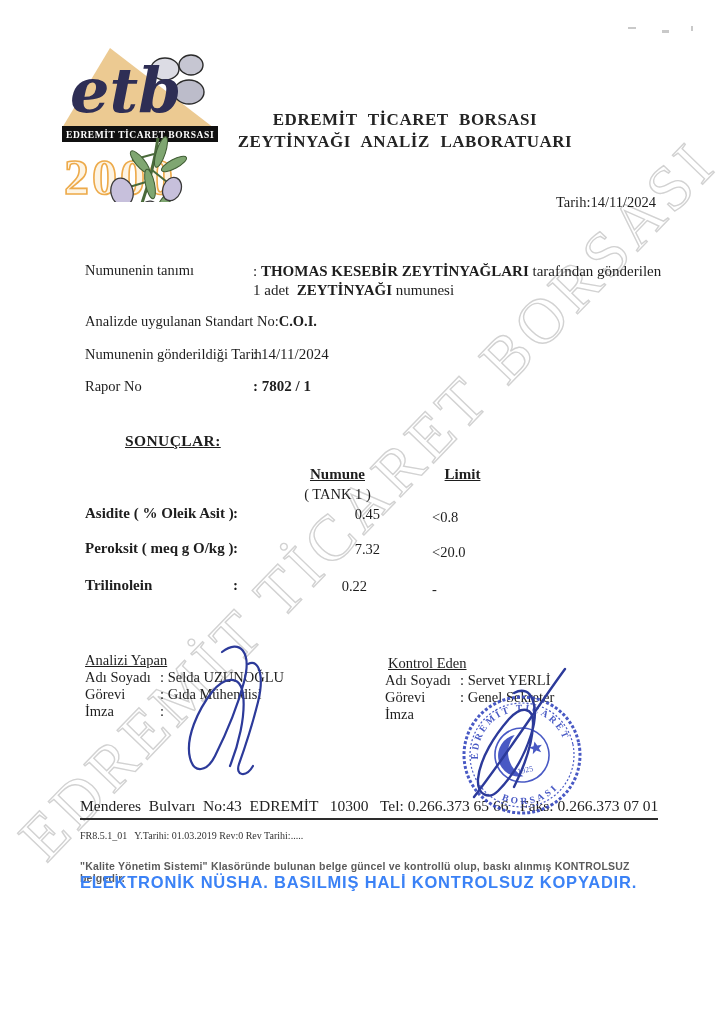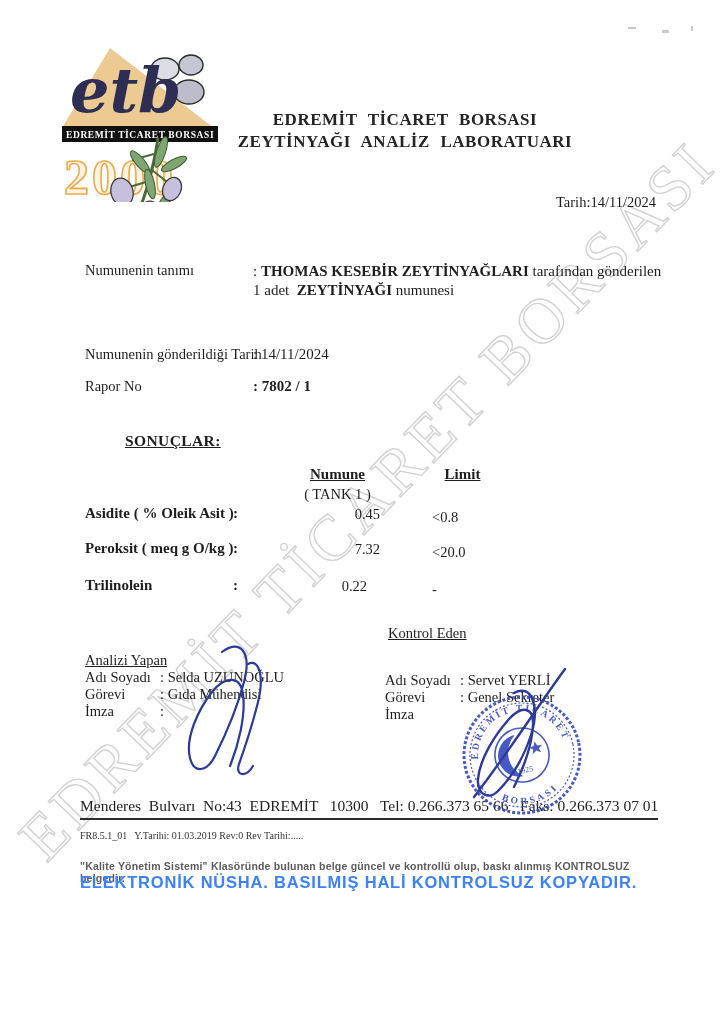--- a/index.html
+++ b/index.html
@@ -75,20 +75,21 @@
   </svg>
 
   <div class="abs z2 hdr" style="left:230px;top:110px;width:350px;">EDREMİT  TİCARET  BORSASI</div>
   <div class="abs z2 hdr" style="left:230px;top:132px;width:350px;">ZEYTİNYAĞI  ANALİZ  LABORATUARI</div>
 
   <div class="abs z2 body-txt" style="left:556px;top:194px;">Tarih:14/11/2024</div>
 
   <div class="abs z2 fld-label" style="left:85px;top:262px;">Numunenin tanımı</div>
   <div class="abs z2 fld-value" style="left:253px;top:262px;width:420px;line-height:19px;"><span>: </span><span class="b">THOMAS KESEBİR ZEYTİNYAĞLARI</span><span> tarafından gönderilen</span><br><span>1 adet  </span><span class="b">ZEYTİNYAĞI</span><span> numunesi</span></div>
 
+  <div class="abs z2 fld-label" style="left:85px;top:313px;"><span>Analizde uygulanan Standart No:</span><span class="b">C.O.I.</span></div>
 
   <div class="abs z2 fld-label" style="left:85px;top:346px;">Numunenin gönderildiği Tarih</div>
   <div class="abs z2 fld-value" style="left:253px;top:346px;">: 14/11/2024</div>
 
   <div class="abs z2 fld-label" style="left:85px;top:378px;">Rapor No</div>
   <div class="abs z2 fld-value b" style="left:253px;top:378px;">: 7802 / 1</div>
 
   <div class="abs z2 section-title" style="left:85px;top:432px;margin-left:40px;">SONUÇLAR:</div>
 
   <div class="abs z2 col-head" style="left:295px;top:466px;width:85px;">Numune</div>
@@ -111,21 +112,21 @@
   <div class="abs z2 res-lim" style="left:432px;top:581px;">-</div>
 
   <div class="abs z2 sig-title" style="left:85px;top:652px;">Analizi Yapan</div>
   <div class="abs z2 sig-label" style="left:85px;top:669px;">Adı Soyadı</div>
   <div class="abs z2 sig-value" style="left:160px;top:669px;">: Selda UZUNOĞLU</div>
   <div class="abs z2 sig-label" style="left:85px;top:686px;">Görevi</div>
   <div class="abs z2 sig-value" style="left:160px;top:686px;">: Gıda Mühendisi</div>
   <div class="abs z2 sig-label" style="left:85px;top:703px;">İmza</div>
   <div class="abs z2 sig-value" style="left:160px;top:703px;">:</div>
 
-  <div class="abs z2 sig-title" style="left:388px;top:625px;">Kontrol Eden</div>
+  <div class="abs z2 sig-title" style="left:388px;top:655px;">Kontrol Eden</div>
   <div class="abs z2 sig-label" style="left:385px;top:672px;">Adı Soyadı</div>
   <div class="abs z2 sig-value" style="left:460px;top:672px;">: Servet YERLİ</div>
   <div class="abs z2 sig-label" style="left:385px;top:689px;">Görevi</div>
   <div class="abs z2 sig-value" style="left:460px;top:689px;">: Genel Sekreter</div>
   <div class="abs z2 sig-label" style="left:385px;top:706px;">İmza</div>
 
   <svg class="abs z3" width="130" height="160" style="left:160px;top:630px;overflow:visible;">
     <g stroke="#2c3a9a" stroke-width="2.2" fill="none" stroke-linecap="round">
       <path d="M 62 22 C 80 8, 92 22, 84 52 C 76 82, 64 108, 55 126 C 47 142, 34 144, 30 128 C 25 108, 38 80, 52 62 C 64 47, 80 44, 83 64 C 86 86, 78 116, 70 136"></path>
       <path d="M 88 34 C 100 28, 104 48, 98 72 C 92 96, 84 120, 79 134 C 75 146, 86 148, 93 136"></path>

